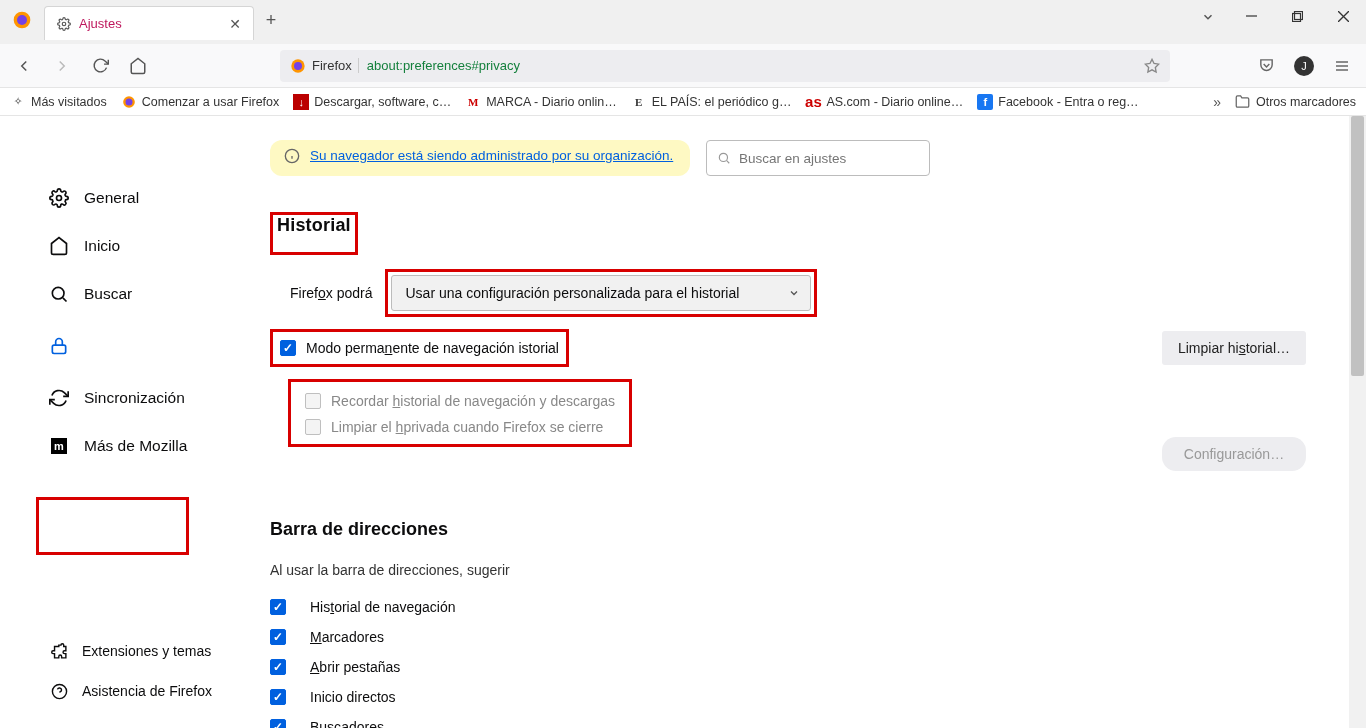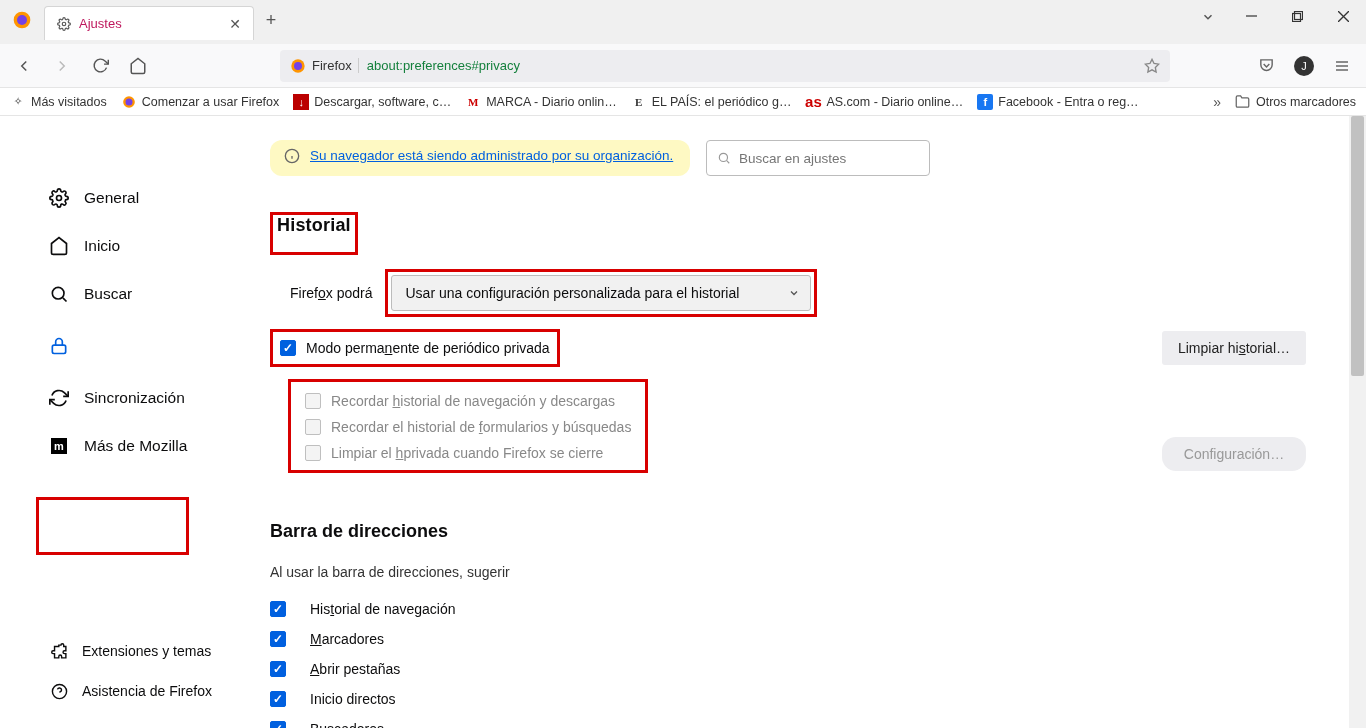--- a/index.html
+++ b/index.html
@@ -371,36 +371,32 @@
               </span>
           </div>
         </span>
       </div>
 
       <div style="display:flex; align-items:flex-start;">
         <div style="flex:0 0 auto;">
           <span class="redbox rb-priv">
             <div class="checkrow">
               <span class="checkbox checked"></span>
-              <span><span>Modo perma</span><span style="text-decoration:underline">n</span><span>ente de periódico privada</span></span>
+              <span><span>Modo perma</span><span style="text-decoration:underline">n</span><span>ente de navegación istorial</span></span>
             </div>
           </span>
           <div style="height:4px"></div>
           <div style="margin-left:18px;">
             <span class="redbox rb-sub">
               <div class="checkrow sub disabled">
                 <span class="checkbox disabled"></span>
                 <span><span>Recordar </span><span style="text-decoration:underline">h</span><span>istorial de navegación y descargas</span></span>
               </div>
               <div class="checkrow sub disabled">
                 <span class="checkbox disabled"></span>
-                <span><span>Recordar el historial de </span><span style="text-decoration:underline">f</span><span>ormularios y búsquedas</span></span>
-              </div>
-              <div class="checkrow sub disabled">
-                <span class="checkbox disabled"></span>
                 <span><span>Limpiar el </span><span style="text-decoration:underline">h</span><span>privada cuando Firefox se cierre</span></span>
               </div>
             </span>
           </div>
         </div>
         <div class="rightbtn" style="display:flex; flex-direction:column; gap:72px; padding-top:2px;">
           <button class="btn"><span>Limpiar hi</span><span style="text-decoration:underline">s</span><span>torial…</span></button>
           <button class="btn disabled">Configuración…</button>
         </div>
       </div>

